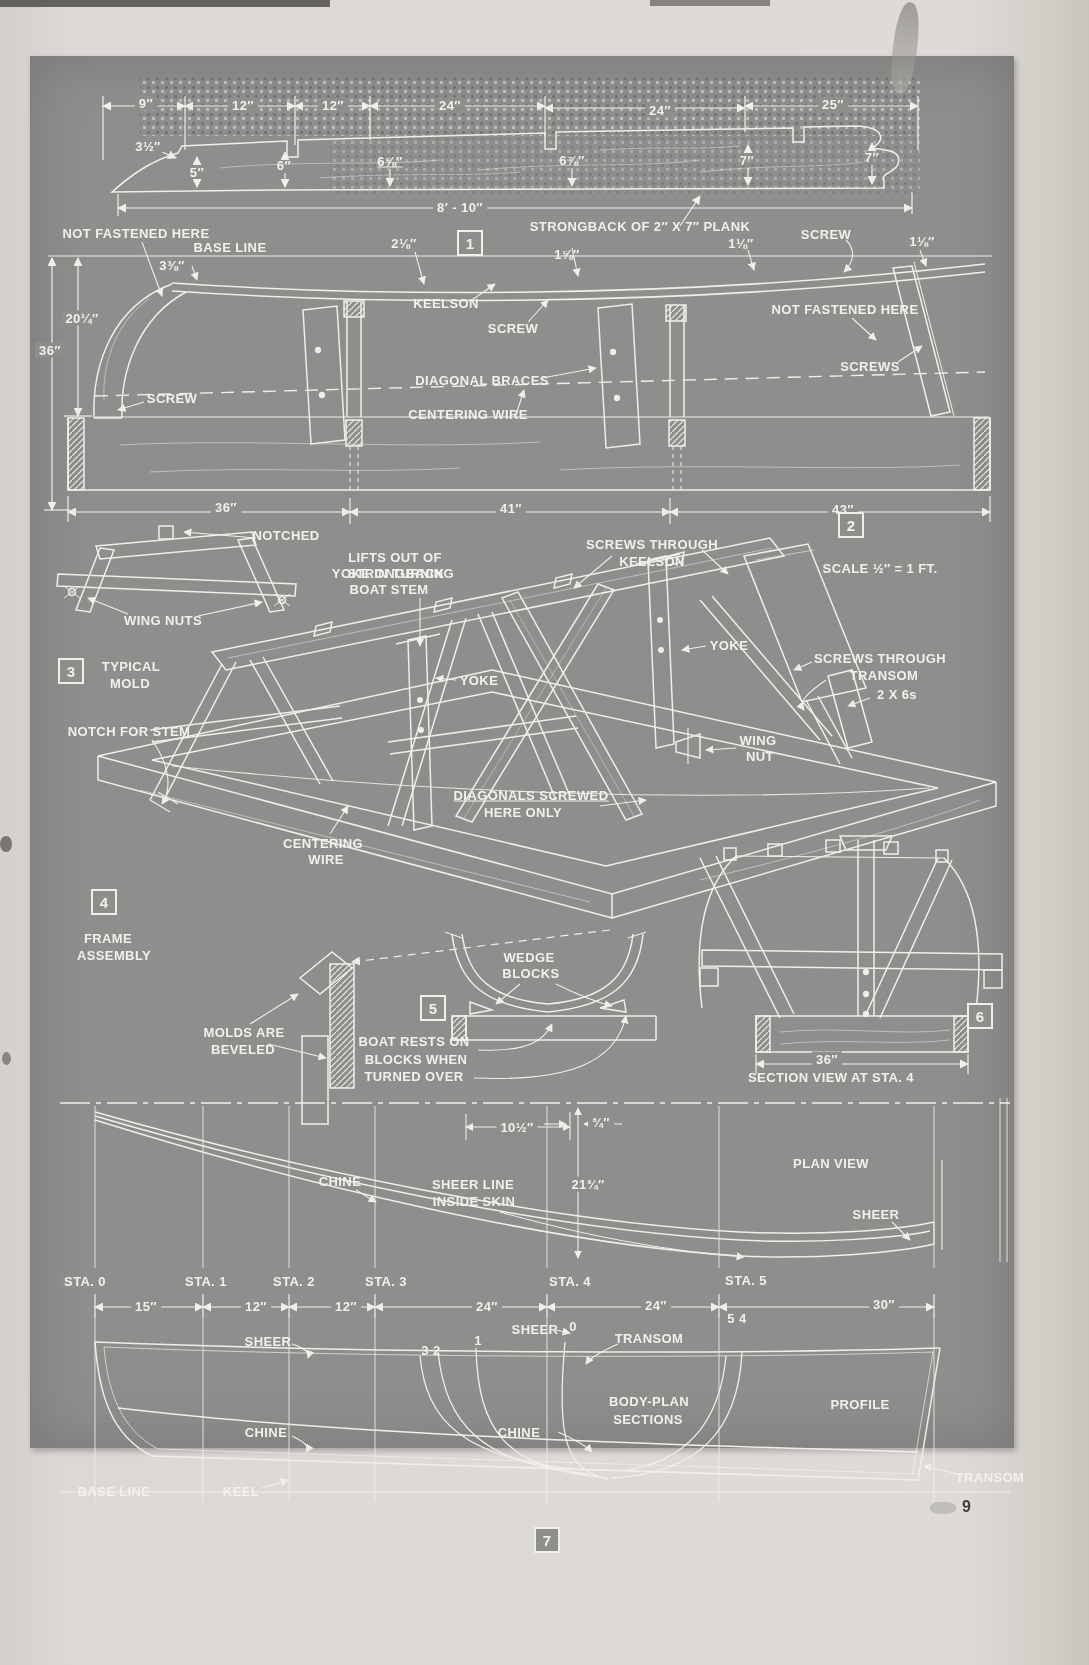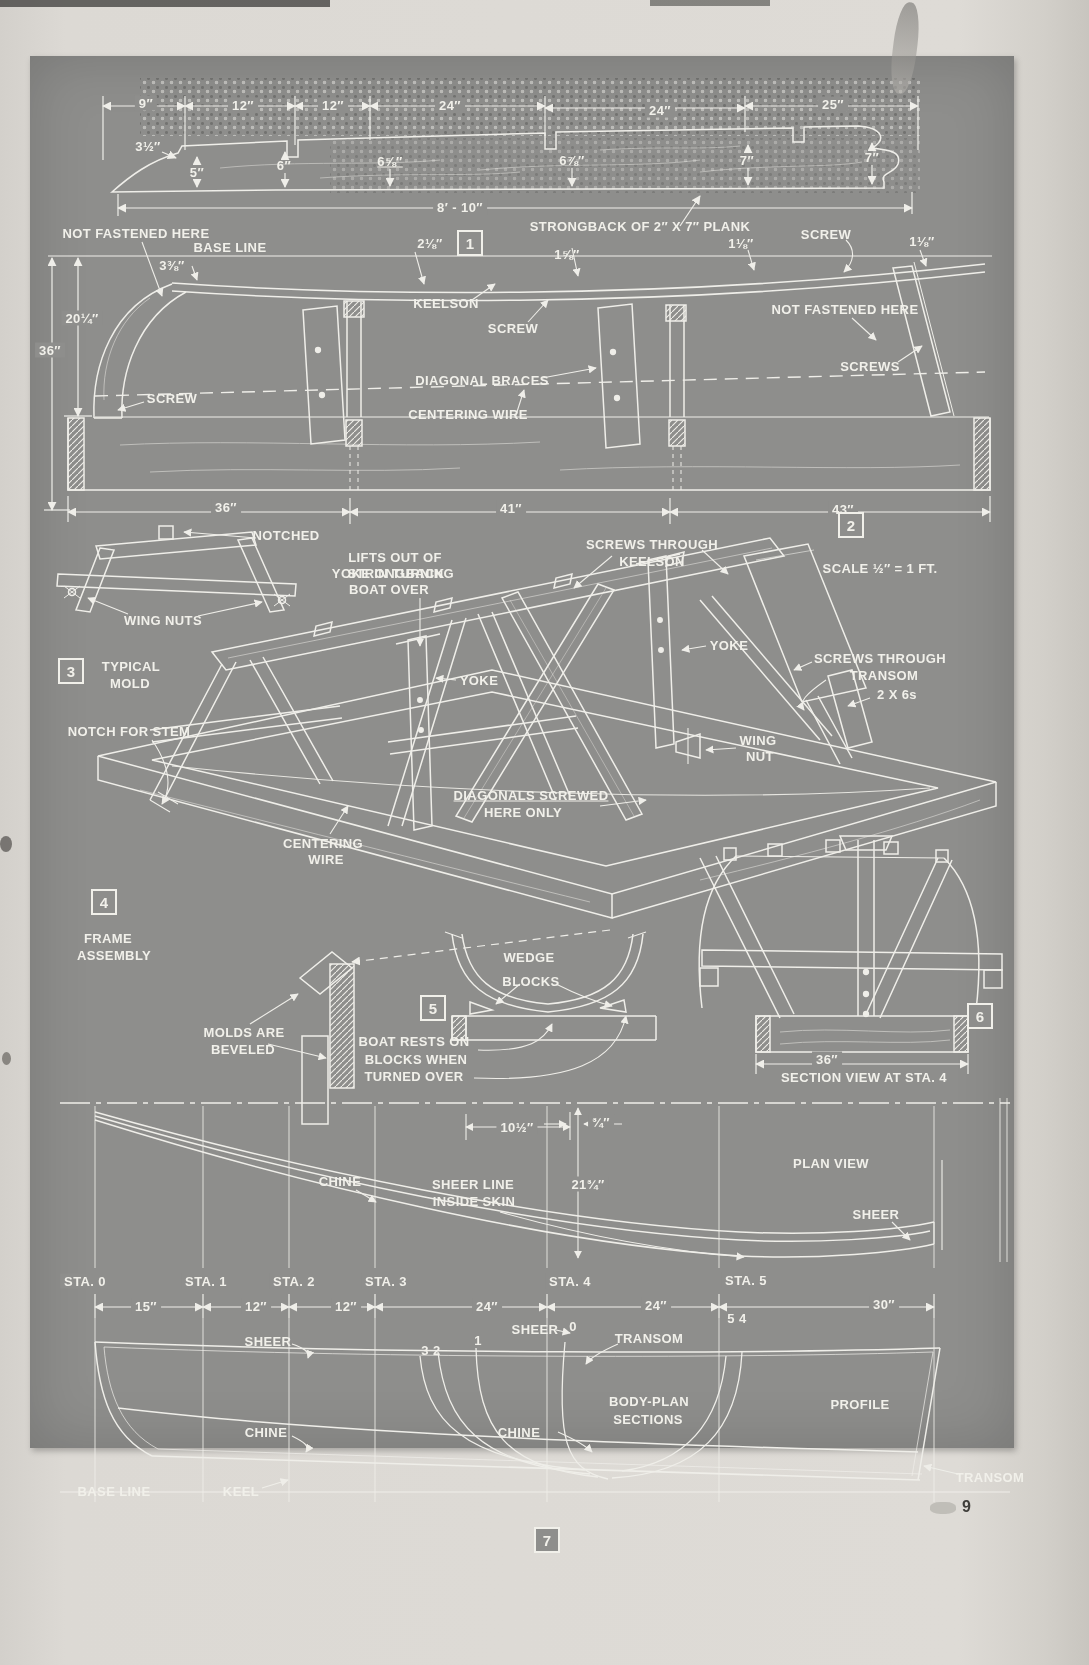--- a/index.html
+++ b/index.html
@@ -410,21 +410,21 @@
     <div class="lbl" style="left: 284px; top: 165px;">6″</div>
     <div class="lbl" style="left: 390px; top: 161px; text-decoration: underline;">6⅝″</div>
     <div class="lbl" style="left: 572px; top: 160px;">6⅞″</div>
     <div class="lbl" style="left: 747px; top: 160px;">7″</div>
     <div class="lbl" style="left: 872px; top: 157px;">7″</div>
     <div class="lbl bgm" style="left: 460px; top: 207px;">8′ - 10″</div>
     <div class="lbl" style="left: 640px; top: 226px;">STRONGBACK OF 2″ X 7″ PLANK</div>
     <div class="lbl boxed" style="left: 470px; top: 243px;">1</div>
     <div class="lbl" style="left: 136px; top: 233px;">NOT FASTENED HERE</div>
     <div class="lbl" style="left: 230px; top: 247px;">BASE LINE</div>
-    <div class="lbl" style="left: 430px; top: 243px;">2⅛″</div>
+    <div class="lbl" style="left: 404px; top: 243px;">2⅛″</div>
     <div class="lbl" style="left: 567px; top: 254px;">1⅝″</div>
     <div class="lbl" style="left: 741px; top: 243px;">1⅛″</div>
     <div class="lbl" style="left: 826px; top: 234px;">SCREW</div>
     <div class="lbl" style="left: 922px; top: 241px;">1⅛″</div>
     <div class="lbl" style="left: 172px; top: 265px;">3⅜″</div>
     <div class="lbl bgm" style="left: 82px; top: 318px;">20¼″</div>
     <div class="lbl bgm" style="left: 50px; top: 350px;">36″</div>
     <div class="lbl" style="left: 172px; top: 398px;">SCREW</div>
     <div class="lbl" style="left: 446px; top: 303px;">KEELSON</div>
     <div class="lbl" style="left: 513px; top: 328px;">SCREW</div>
@@ -438,49 +438,49 @@
     <div class="lbl boxed" style="left: 851px; top: 525px;">2</div>
     <div class="lbl" style="left: 880px; top: 568px;">SCALE ½″ = 1 FT.</div>
     <div class="lbl" style="left: 286px; top: 535px;">NOTCHED</div>
     <div class="lbl" style="left: 163px; top: 620px;">WING NUTS</div>
     <div class="lbl boxed" style="left: 71px; top: 671px;">3</div>
     <div class="lbl" style="left: 131px; top: 666px;">TYPICAL</div>
     <div class="lbl" style="left: 130px; top: 683px;">MOLD</div>
     <div class="lbl" style="left: 396px; top: 540px; margin-top: 33px;">STRONGBACK</div>
     <div class="lbl" style="left: 395px; top: 557px;">LIFTS OUT OF</div>
     <div class="lbl" style="left: 393px; top: 573px;">YOKE IN TURNING</div>
-    <div class="lbl" style="left: 389px; top: 589px;">BOAT OVER</div>
+    <div class="lbl" style="left: 389px; top: 589px;">BOAT STEM</div>
     <div class="lbl" style="left: 652px; top: 544px;">SCREWS THROUGH</div>
     <div class="lbl" style="left: 652px; top: 561px;">KEELSON</div>
     <div class="lbl" style="left: 729px; top: 645px;">YOKE</div>
     <div class="lbl" style="left: 880px; top: 658px;">SCREWS THROUGH</div>
     <div class="lbl" style="left: 884px; top: 675px;">TRANSOM</div>
     <div class="lbl" style="left: 897px; top: 694px;">2 X 6s</div>
     <div class="lbl" style="left: 129px; top: 731px;">NOTCH FOR STEM</div>
     <div class="lbl" style="left: 479px; top: 680px;">YOKE</div>
     <div class="lbl" style="left: 758px; top: 740px;">WING</div>
     <div class="lbl" style="left: 760px; top: 756px;">NUT</div>
     <div class="lbl" style="left: 531px; top: 795px; text-decoration: underline;">DIAGONALS SCREWED</div>
     <div class="lbl" style="left: 523px; top: 812px;">HERE ONLY</div>
     <div class="lbl" style="left: 323px; top: 843px;">CENTERING</div>
     <div class="lbl" style="left: 326px; top: 859px;">WIRE</div>
     <div class="lbl boxed" style="left: 104px; top: 902px;">4</div>
     <div class="lbl" style="left: 108px; top: 938px;">FRAME</div>
     <div class="lbl" style="left: 114px; top: 955px;">ASSEMBLY</div>
     <div class="lbl" style="left: 529px; top: 957px;">WEDGE</div>
-    <div class="lbl" style="left: 531px; top: 973px; margin-top: 8px;">BLOCKS</div>
+    <div class="lbl" style="left: 531px; top: 973px;">BLOCKS</div>
     <div class="lbl boxed" style="left: 433px; top: 1008px;">5</div>
     <div class="lbl" style="left: 244px; top: 1032px;">MOLDS ARE</div>
     <div class="lbl" style="left: 243px; top: 1049px;">BEVELED</div>
     <div class="lbl" style="left: 414px; top: 1041px;">BOAT RESTS ON</div>
     <div class="lbl" style="left: 416px; top: 1059px;">BLOCKS WHEN</div>
     <div class="lbl" style="left: 414px; top: 1076px;">TURNED OVER</div>
     <div class="lbl boxed" style="left: 980px; top: 1016px;">6</div>
     <div class="lbl bgm" style="left: 827px; top: 1059px;">36″</div>
-    <div class="lbl" style="left: 831px; top: 1077px; margin-left: 33px;">SECTION VIEW AT STA. 4</div>
+    <div class="lbl" style="left: 831px; top: 1077px;">SECTION VIEW AT STA. 4</div>
     <div class="lbl bgm" style="left: 517px; top: 1127px;">10½″</div>
     <div class="lbl bgm" style="left: 601px; top: 1122px;">¾″</div>
     <div class="lbl bgm" style="left: 588px; top: 1184px;">21¾″</div>
     <div class="lbl" style="left: 340px; top: 1181px;">CHINE</div>
     <div class="lbl" style="left: 473px; top: 1184px;">SHEER LINE</div>
     <div class="lbl" style="left: 474px; top: 1201px;">INSIDE SKIN</div>
     <div class="lbl" style="left: 831px; top: 1163px;">PLAN VIEW</div>
     <div class="lbl" style="left: 876px; top: 1214px;">SHEER</div>
     <div class="lbl bgm" style="left: 85px; top: 1281px;">STA. 0</div>
     <div class="lbl bgm" style="left: 206px; top: 1281px;">STA. 1</div>

